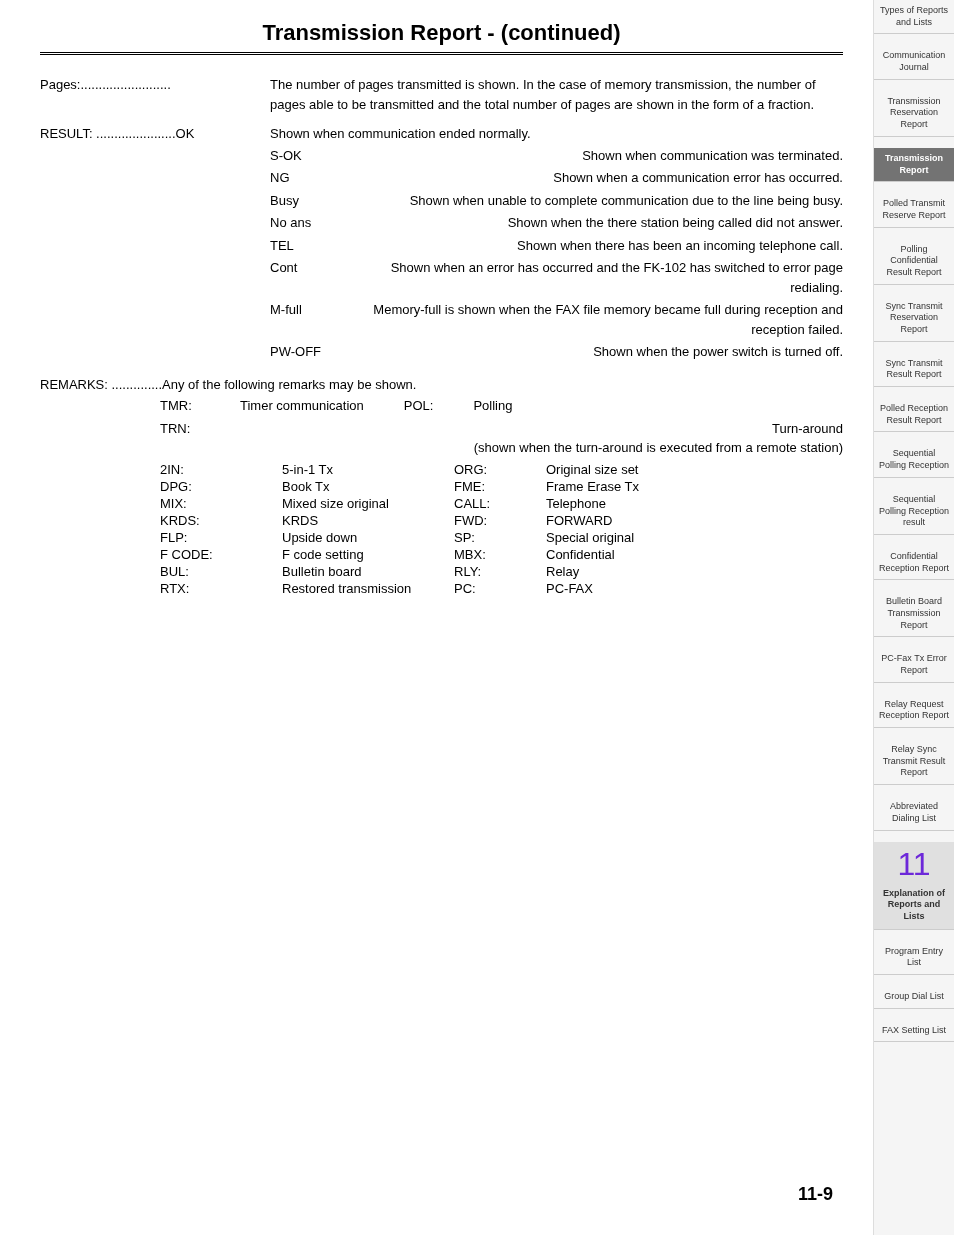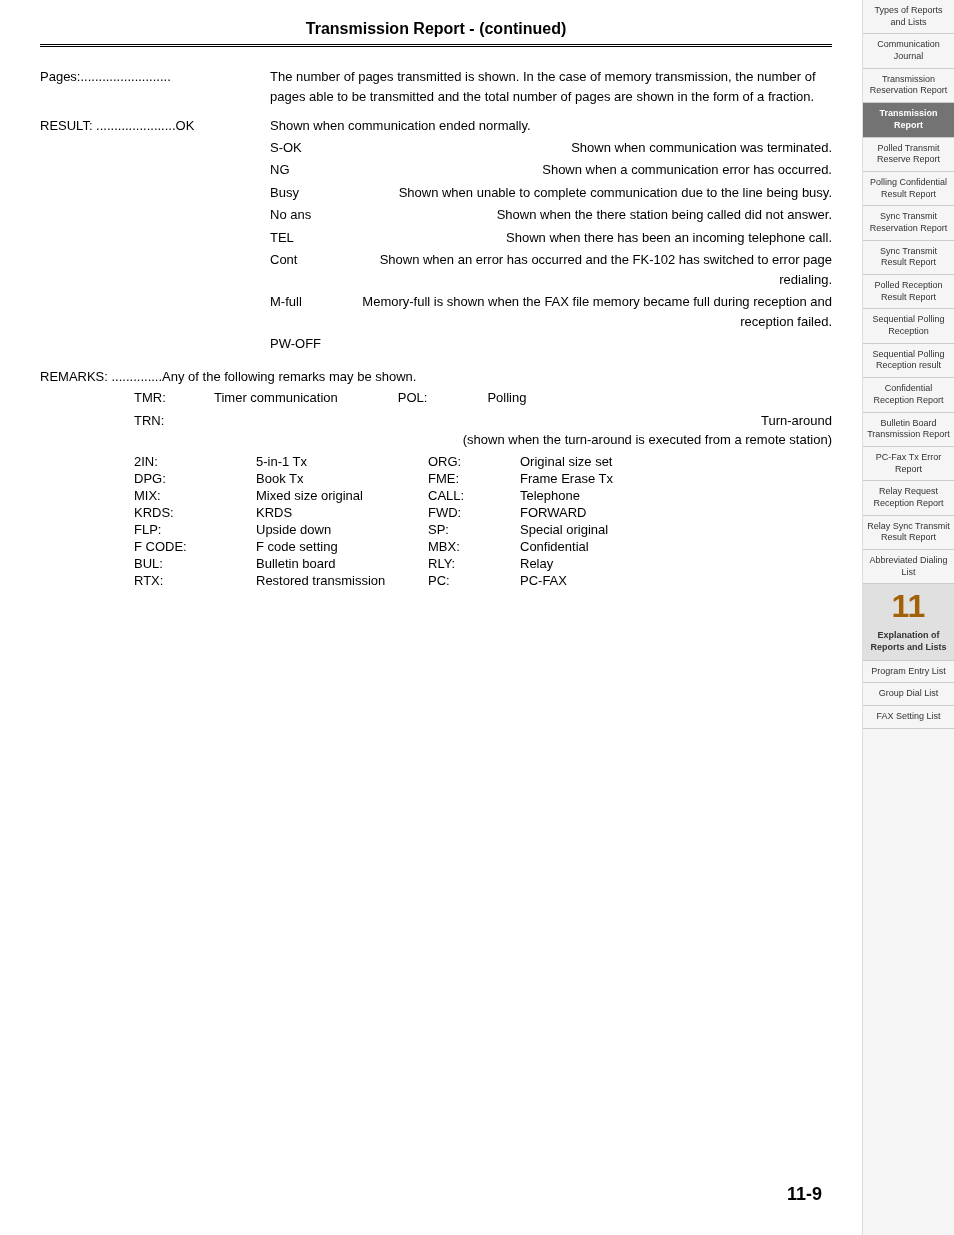--- a/index.html
+++ b/index.html
@@ -14,21 +14,21 @@
     }
 
     .main-content {
       flex: 1;
       padding: 20px 30px 30px 40px;
       position: relative;
     }
 
     .page-title {
       text-align: center;
-      font-size: 16px;
+      font-size: 22px;
       font-weight: bold;
       margin-bottom: 8px;
       padding-bottom: 6px;
       border-bottom: 3px double #000;
     }
 
     .content-area {
       margin-top: 20px;
     }
 
@@ -71,27 +71,28 @@
     .page-number {
       position: absolute;
       bottom: 30px;
       right: 40px;
       font-size: 18px;
       font-weight: bold;
     }
 
     
     .sidebar {
-      width: 92px;
+      width: 81px;
       background: #f5f5f5;
       border-left: 1px solid #ddd;
       display: flex;
       flex-direction: column;
       font-size: 9px;
       text-align: center;
+      gap: 11px;
     }
 
     .sidebar-item {
       padding: 5px 4px;
       border-bottom: 1px solid #ccc;
       cursor: pointer;
       line-height: 1.3;
       color: #333;
     }
 
@@ -104,22 +105,22 @@
     .sidebar-item.chapter {
       background: #e0e0e0;
       font-weight: bold;
       font-size: 10px;
       padding: 6px 4px;
       position: relative;
     }
 
     .chapter-number {
       font-size: 32px;
-      font-weight: bold;
-      color: #a16207;
+      font-weight: normal;
+      color: #6d28d9;
       line-height: 1;
       display: block;
     }
 
     .chapter-label {
       font-size: 9px;
       display: block;
       margin-top: 8px;
     }
   </style>
@@ -166,33 +167,34 @@
           <div class="sub-entry">
             <div class="sub-label">Cont</div>
             <div class="sub-body">Shown when an error has occurred and the FK-102 has switched to error page redialing.</div>
           </div>
           <div class="sub-entry">
             <div class="sub-label">M-full</div>
             <div class="sub-body">Memory-full is shown when the FAX file memory became full during reception and reception failed.</div>
           </div>
           <div class="sub-entry">
             <div class="sub-label">PW-OFF</div>
+            <div class="sub-body">Shown when the power switch is turned off.</div>
           </div>
         </div>
       </div>
     </div>
 
     <div class="entry">
       <div class="entry-label">REMARKS:   ..............Any of the following remarks may be shown.</div>
     </div>
-    <div style="margin-left: 94px; margin-top: -8px;">
+    <div style="margin-left: 120px; margin-top: -8px;">
 
       <div class="sub-entry">
         <div class="sub-label">TMR:</div>
-        <div class="sub-body" style="display:flex; gap: 60px;">
+        <div class="sub-body" style="display:flex; gap: 40px;">
           <span>Timer communication</span>
           <span>POL:</span>
           <span>Polling</span>
         </div>
       </div>
 
       <div class="sub-entry">
         <div class="sub-label">TRN:</div>
         <div class="sub-body">Turn-around<br>(shown when the turn-around is executed from a remote station)</div>
       </div>

